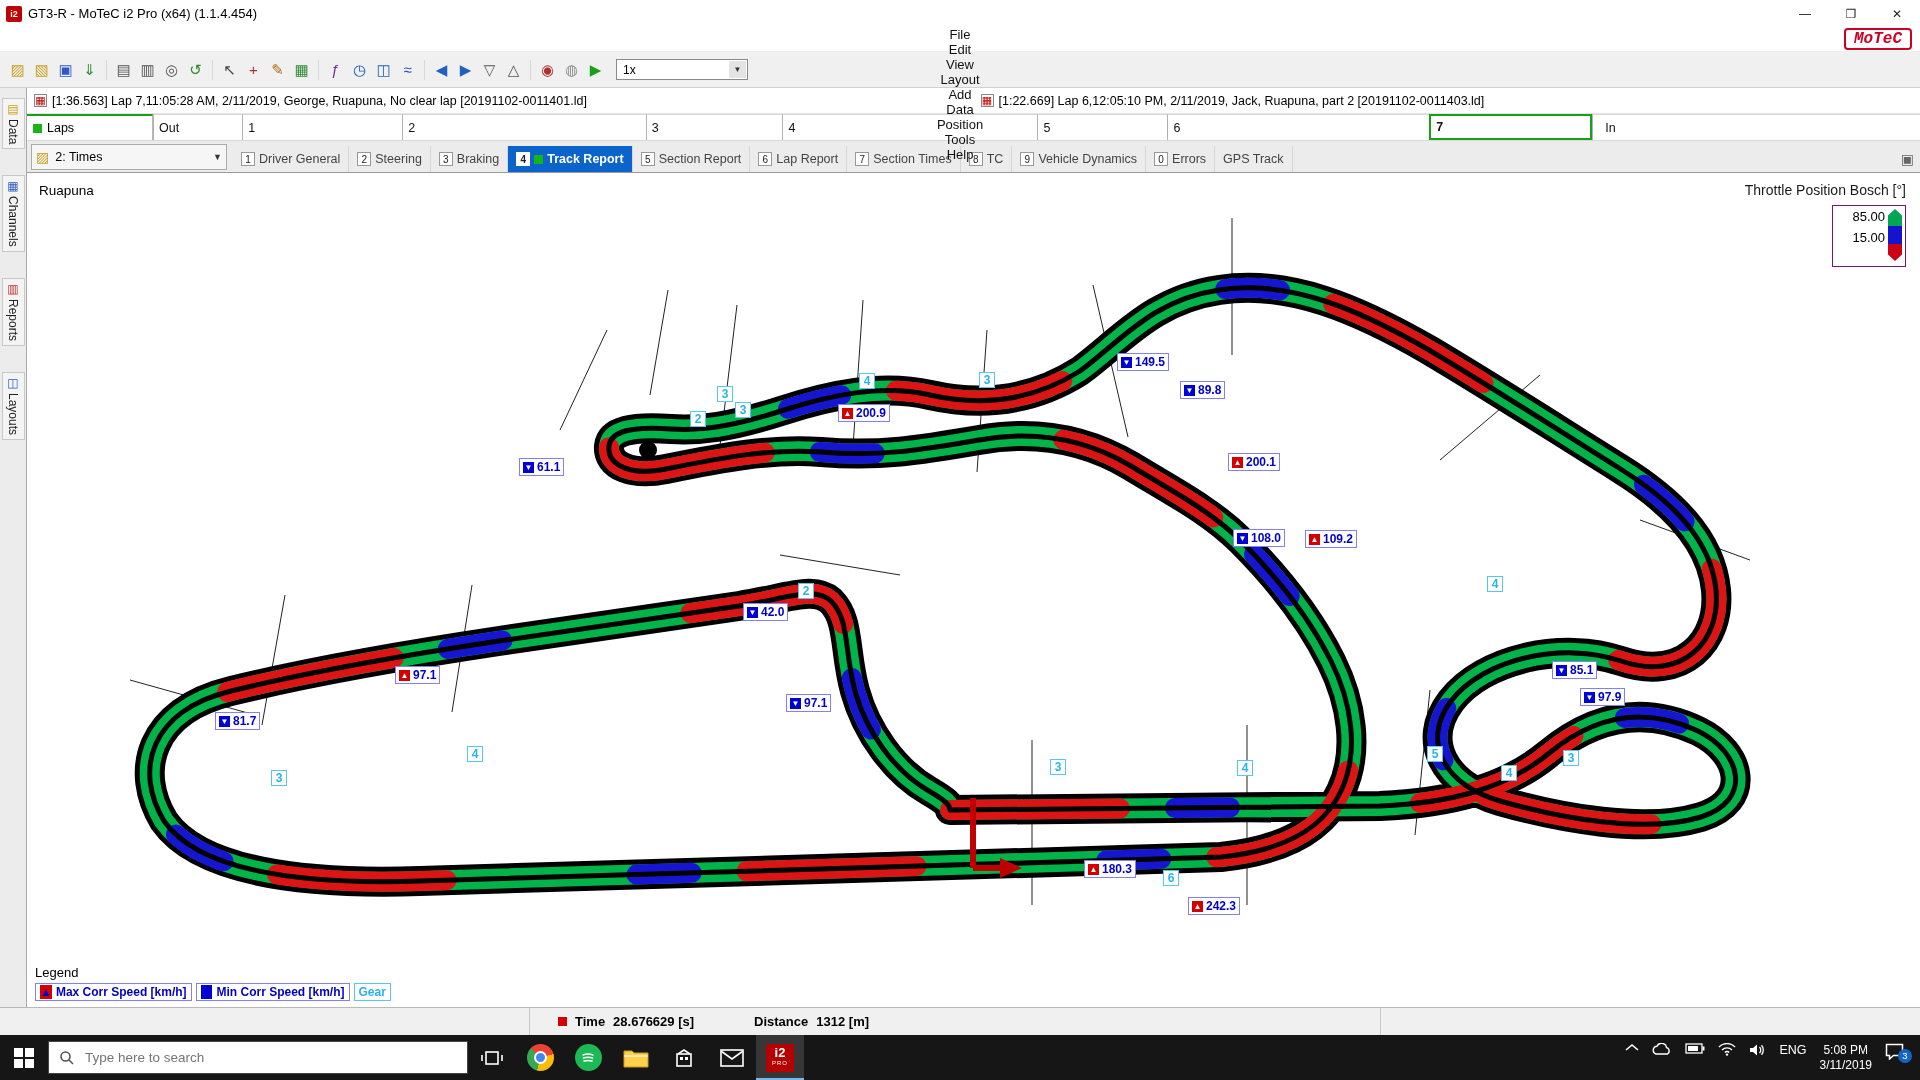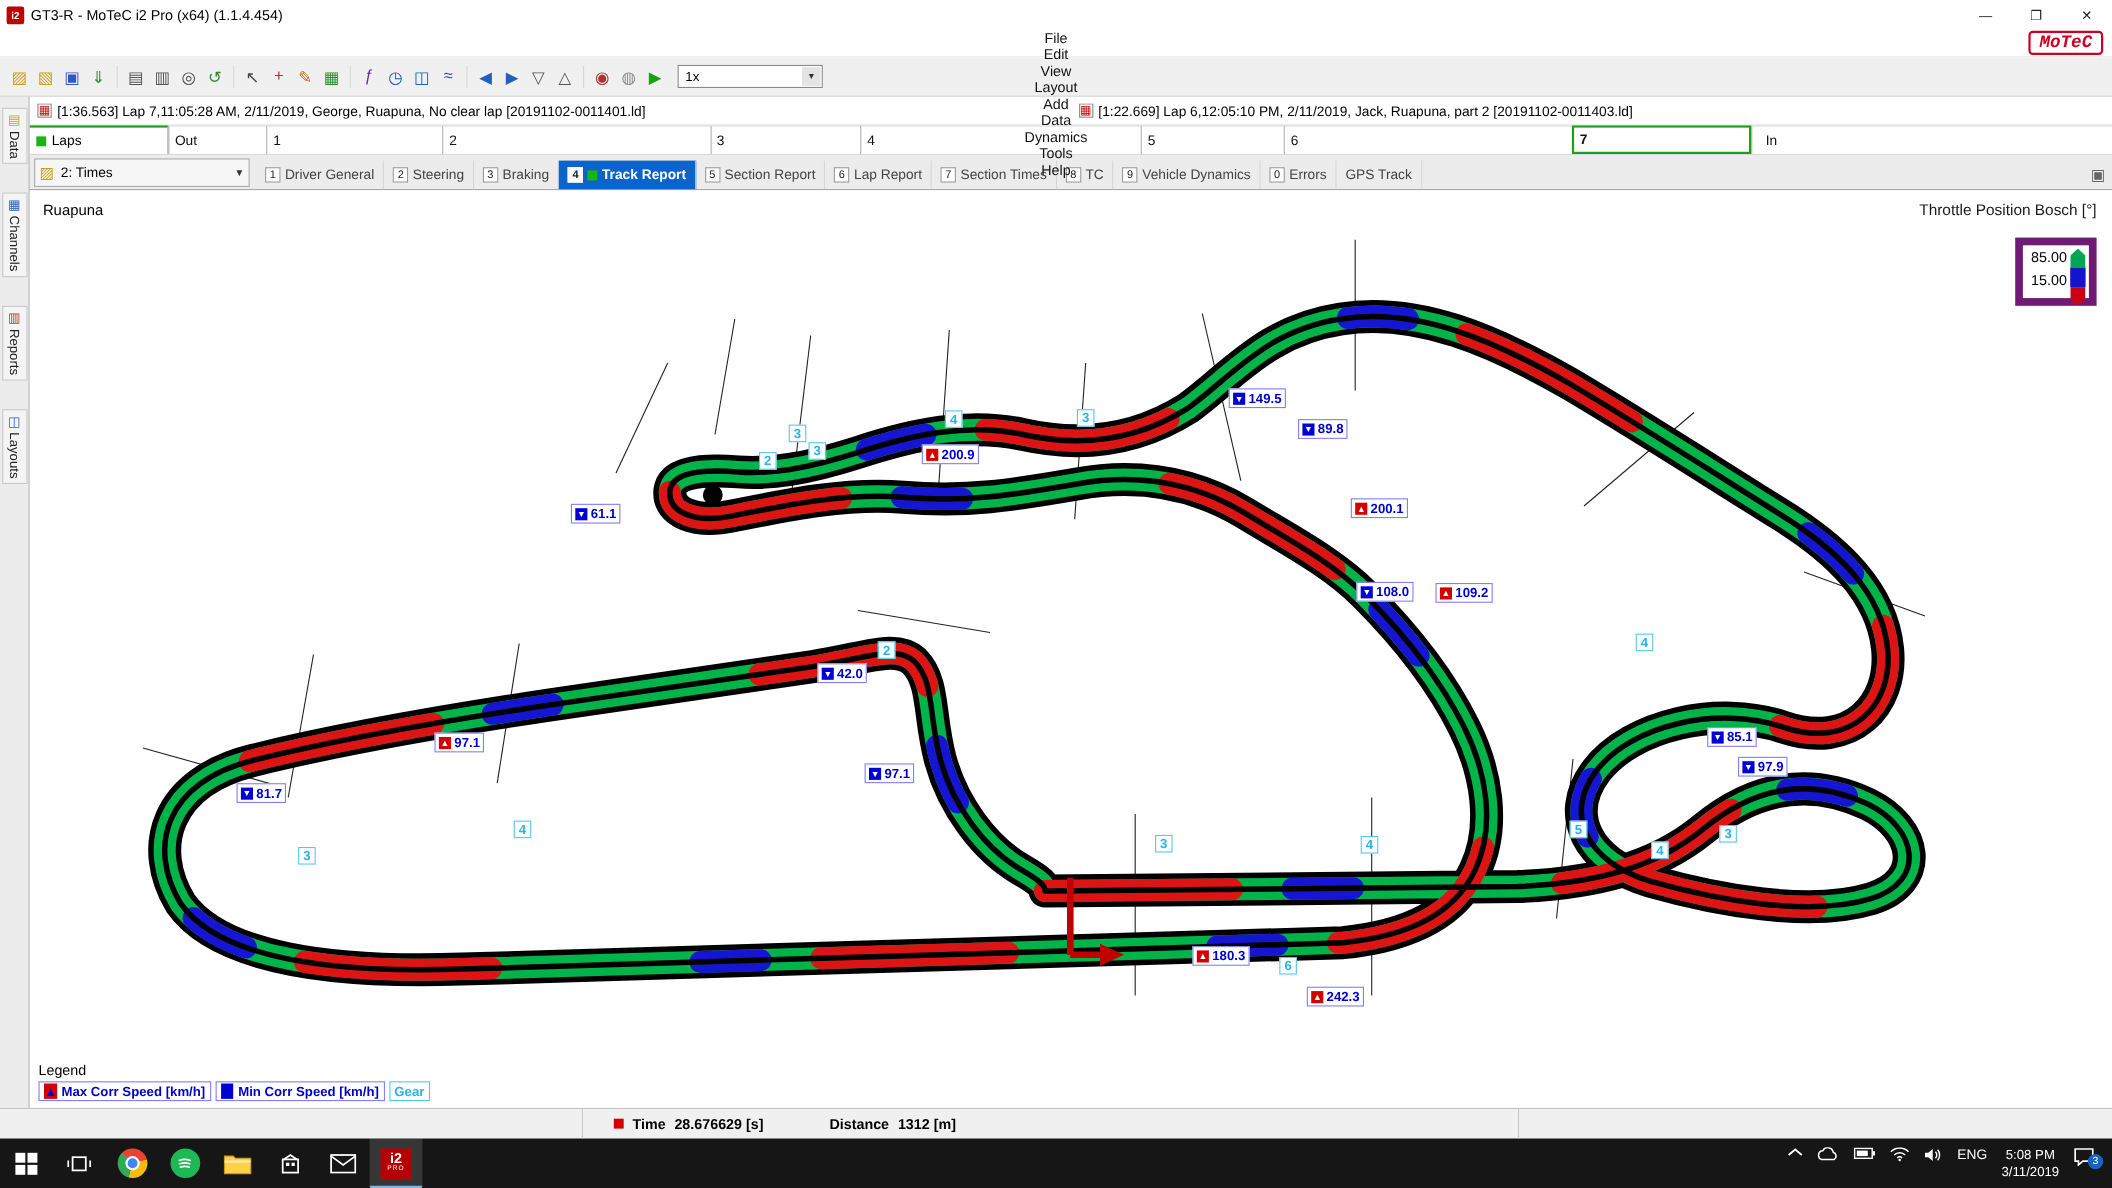--- a/index.html
+++ b/index.html
@@ -65,21 +65,21 @@
   .side-tab .sicon{font-size:12px;line-height:12px;}
   .side-tab .slabel{writing-mode:vertical-lr;text-orientation:sideways;font-size:12px;color:#222;}
   .rightcol{flex:1;display:flex;flex-direction:column;}
 
   
   .content{position:relative;height:834px;background:#fff;overflow:hidden;}
   .content svg.trackmap{position:absolute;inset:0;}
   .track-name{position:absolute;left:12px;top:10px;font-size:13.5px;color:#000;}
 
   .scale-title{position:absolute;top:9px;right:14px;font-size:14px;color:#1a1a1a;}
-  .scale-box{position:absolute;top:43px;right:14px;width:74px;height:62px;border:7px solid #701a75;background:#fff;}
+  .scale-box{position:absolute;top:32px;right:14px;width:74px;height:62px;border:1px solid #701a75;background:#fff;}
   .scale-vals{position:absolute;left:0;top:0;right:20px;text-align:right;font-size:13px;color:#000;}
   .scale-vals div{height:21px;line-height:21px;}
   .scale-bar{position:absolute;right:3px;top:3px;width:14px;}
   .sb-green{width:14px;height:17px;background:#00a651;clip-path:polygon(50% 0,100% 38%,100% 100%,0 100%,0 38%);}
   .sb-blue{width:14px;height:18px;background:#1414cc;}
   .sb-red{width:14px;height:17px;background:#cc0014;clip-path:polygon(0 0,100% 0,100% 62%,50% 100%,0 62%);}
 
   .spd{position:absolute;display:flex;align-items:center;height:18px;background:#fff;border:1px solid #8080ff;
     padding:0 3px;gap:3px;font-size:12px;font-weight:bold;color:#0000cc;white-space:nowrap;z-index:5;}
   .spd .ic{width:11px;height:11px;font-size:8px;color:#fff;display:flex;align-items:center;justify-content:center;flex:none;}
@@ -138,21 +138,21 @@
 </div>
 
 <div class="menubar">
 
 <span class="menu-item">File</span>
     <span class="menu-item">Edit</span>
     <span class="menu-item">View</span>
     <span class="menu-item">Layout</span>
     <span class="menu-item">Add</span>
     <span class="menu-item">Data</span>
-    <span class="menu-item">Dynamics</span>
+    <span class="menu-item">Position</span>
     <span class="menu-item">Tools</span>
     <span class="menu-item">Help</span>
     <div class="motec-logo">MoTeC</div>
   </div>
 
 <div class="toolbar">
   <span id="tb-icons" style="display:flex;align-items:center;gap:1px;">
       <span class="tb" title="" style="color: rgb(200, 160, 30);">▨</span>
       <span class="tb" title="" style="color: rgb(200, 160, 30);">▧</span>
       <span class="tb" title="" style="color: rgb(48, 86, 200);">▣</span>
@@ -495,20 +495,27 @@
 
 <div class="taskbar">
   <div class="tb-app">
     <span class="winlogo">
         <i></i>
         <i></i>
         <i></i>
         <i></i>
       </span>
   </div>
+  <div class="searchbox">
+    <svg width="16" height="16" viewBox="0 0 16 16">
+      <circle cx="6.5" cy="6.5" r="4.5" fill="none" stroke="#555" stroke-width="1.6"></circle>
+      <line x1="10" y1="10" x2="14" y2="14" stroke="#555" stroke-width="1.6"></line>
+    </svg>
+    <input placeholder="Type here to search" style="">
+  </div>
   <div class="tb-app">
     <svg width="22" height="22" viewBox="0 0 22 22">
       <rect x="5" y="5" width="12" height="12" fill="none" stroke="#fff" stroke-width="1.6"></rect>
       <line x1="1" y1="8" x2="1" y2="14" stroke="#fff" stroke-width="1.6"></line>
       <line x1="21" y1="8" x2="21" y2="14" stroke="#fff" stroke-width="1.6"></line>
     </svg>
   </div>
   <div class="tb-app">
       <span class="chromeic"></span>
     </div>

